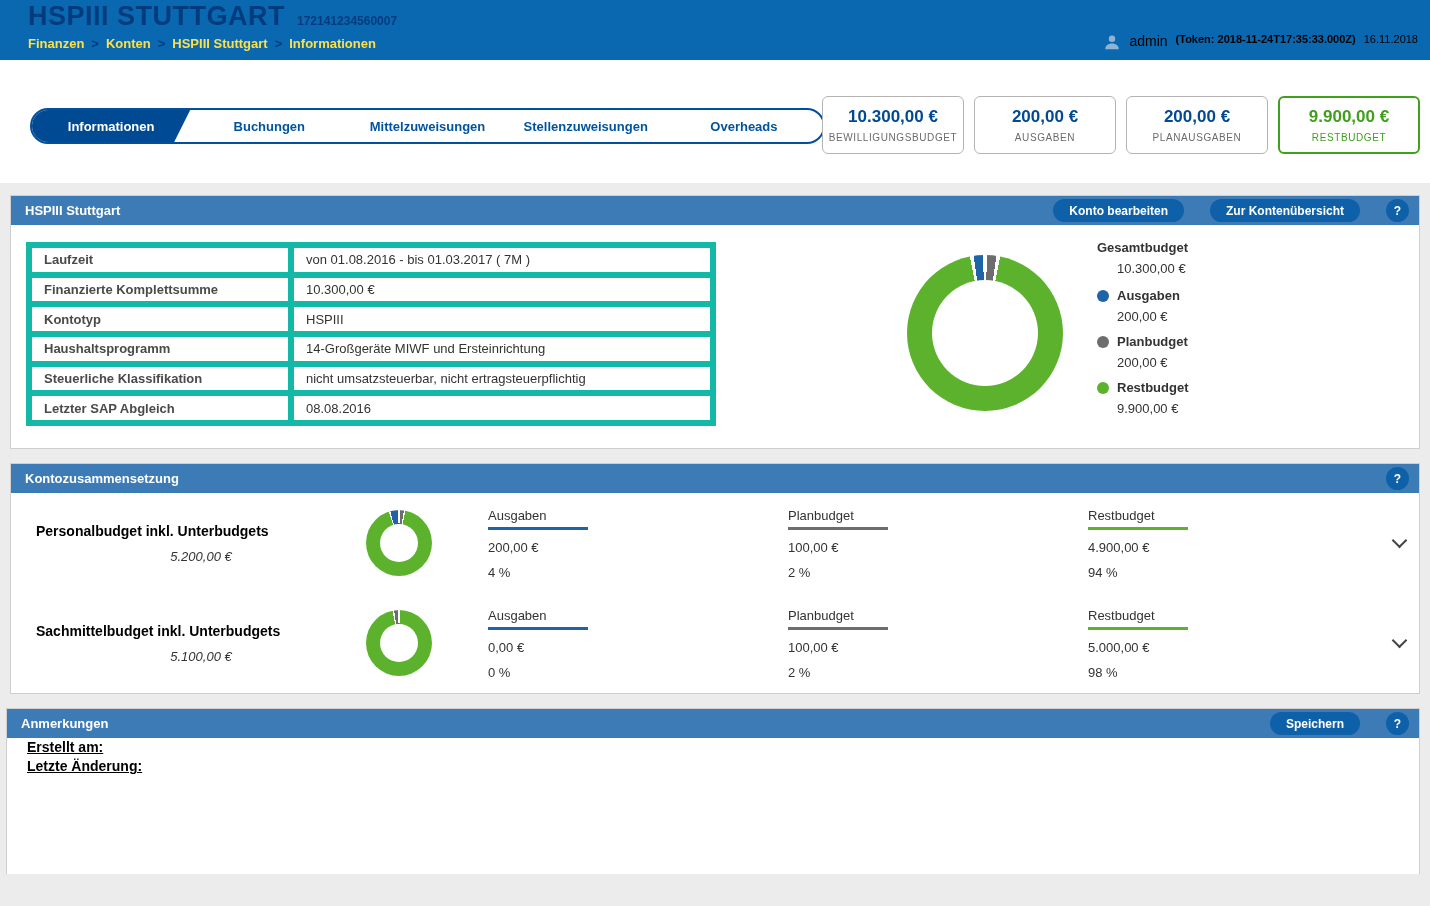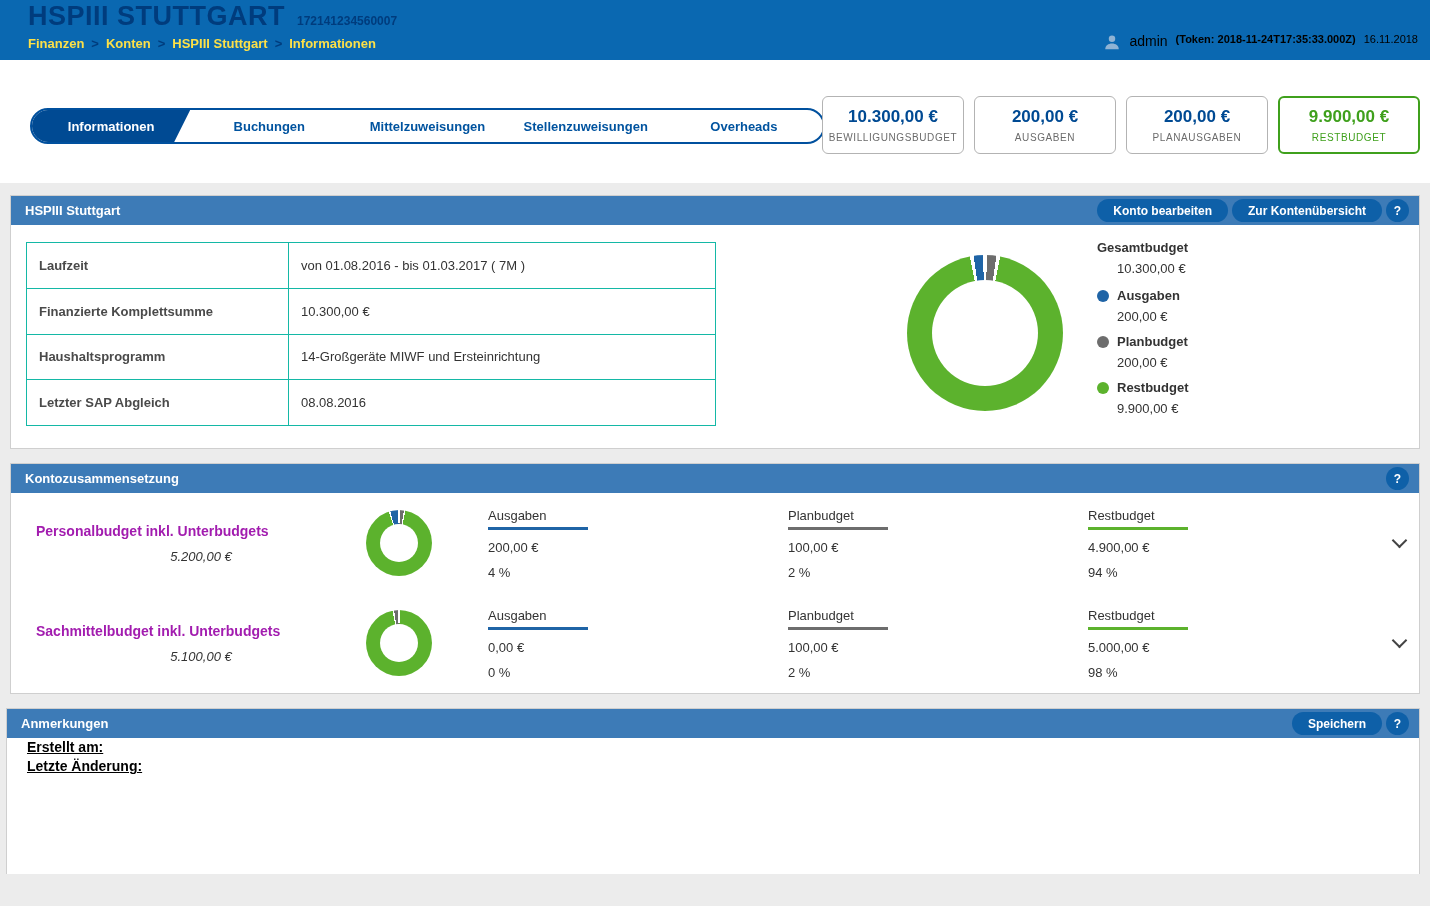--- a/index.html
+++ b/index.html
@@ -40,45 +40,45 @@
                display:flex; flex-direction:column; align-items:center; justify-content:center; gap:5px; }
   .stat-value { font-size:17px; font-weight:bold; color:#004a93; }
   .stat-label { font-size:10px; color:#6b6b6b; letter-spacing:.6px; }
   .stat-card.green { border:2px solid #3fa01c; }
   .stat-card.green .stat-value, .stat-card.green .stat-label { color:#3fa01c; }
 
   
   .panel { margin:0 10px 14px 10px; background:#fff; border:1px solid #cfcfcf; }
   .panel-header { height:29px; background:#3d7bb7; display:flex; align-items:center; padding:0 10px 0 14px; }
   .panel-title { color:#fff; font-size:13px; font-weight:bold; }
-  .header-actions { margin-left:auto; display:flex; align-items:flex-start; gap:4px; }
+  .header-actions { margin-left:auto; display:flex; align-items:flex-start; gap:26px; }
   .pill-btn { background:#0e60a8; color:#fff; border:none; border-radius:13px; height:23px;
               padding:0 16px; font-family:inherit; font-size:12px; font-weight:bold; cursor:pointer; }
   .help-btn { width:23px; height:23px; border-radius:50%; padding:0; }
 
   
   .account-body { display:flex; padding:15px 0 22px 15px; }
   .info-table { border-collapse:collapse; width:690px; margin-top:2px; }
-  .info-table td { border:1px solid #14b8a6; height:21px; font-size:13px; padding:0 12px; color:#333; }
+  .info-table td { border:6px solid #14b8a6; height:21px; font-size:13px; padding:0 12px; color:#333; }
   .info-table td.lbl { width:262px; font-weight:bold; color:#4a4a4a; }
   .chart-area { display:flex; align-items:center; gap:34px; margin-left:auto; margin-right:172px; }
   .donut { width:156px; height:156px; border-radius:50%; position:relative; flex:none; }
   .donut::after { content:""; position:absolute; inset:25px; background:#fff; border-radius:50%; }
   .legend { min-width:150px; font-size:13px; }
   .legend-total-label { font-weight:bold; }
   .legend-total-value { margin:6px 0 12px 20px; }
   .legend-item { display:flex; align-items:center; gap:8px; font-weight:bold; margin-top:8px; }
   .legend-item-value { margin:6px 0 10px 20px; font-weight:normal; }
   .dot { width:12px; height:12px; border-radius:50%; flex:none; }
   .dot-blue { background:#1f64a6; } .dot-gray { background:#6d6d6d; } .dot-green { background:#5cb22d; }
 
   
   .comp-row { display:grid; grid-template-columns:330px 122px 300px 300px 300px 1fr;
               align-items:center; padding:13px 0 13px 25px; }
-  .comp-name { font-size:14px; font-weight:bold; color:#a21caf; }
+  .comp-name { font-size:14px; font-weight:bold; color:#000000; }
   .comp-total { font-style:italic; font-size:13px; margin-top:10px;text-align:center; }
   .mini-donut { width:66px; height:66px; border-radius:50%; position:relative; }
   .mini-donut::after { content:""; position:absolute; inset:14px; background:#fff; border-radius:50%; }
   .comp-col .col-header { font-size:13px; display:inline-block; min-width:100px; padding-bottom:4px; border-bottom:3px solid #000; }
   .u-blue { border-bottom-color:#1f64a6 !important; }
   .u-gray { border-bottom-color:#6d6d6d !important; }
   .u-green { border-bottom-color:#5cb22d !important; }
   .comp-col .col-value, .comp-col .col-pct { font-size:13px; margin-top:10px; }
   .chevron-btn { background:none; border:none; cursor:pointer; justify-self:end; margin-right:24px; padding:6px; }
   .chevron-icon { display:block; width:11px; height:11px; border-right:2px solid #444; border-bottom:2px solid #444;
@@ -164,22 +164,30 @@
       <tbody>
         <tr>
           <td class="lbl">Laufzeit</td>
           <td>von 01.08.2016 - bis 01.03.2017 ( 7M )</td>
         </tr>
         <tr>
           <td class="lbl">Finanzierte Komplettsumme</td>
           <td>10.300,00 €</td>
         </tr>
         <tr>
+          <td class="lbl">Kontotyp</td>
+          <td>HSPIII</td>
+        </tr>
+        <tr>
           <td class="lbl">Haushaltsprogramm</td>
           <td>14-Großgeräte MIWF und Ersteinrichtung</td>
+        </tr>
+        <tr>
+          <td class="lbl">Steuerliche Klassifikation</td>
+          <td>nicht umsatzsteuerbar, nicht ertragsteuerpflichtig</td>
         </tr>
         <tr>
           <td class="lbl">Letzter SAP Abgleich</td>
           <td>08.08.2016</td>
         </tr>
       </tbody>
     </table>
     <div class="chart-area">
       <div class="donut" style="background: conic-gradient(from -11.25deg, rgb(255, 255, 255) 0%, rgb(255, 255, 255) 0.78125%, rgb(31, 100, 166) 0.78125%, rgb(31, 100, 166) 2.73438%, rgb(255, 255, 255) 2.73438%, rgb(255, 255, 255) 3.51562%, rgb(109, 109, 109) 3.51562%, rgb(109, 109, 109) 5.46875%, rgb(255, 255, 255) 5.46875%, rgb(255, 255, 255) 6.25%, rgb(92, 178, 45) 6.25%, rgb(92, 178, 45) 100%);"></div>
       <div class="legend">

